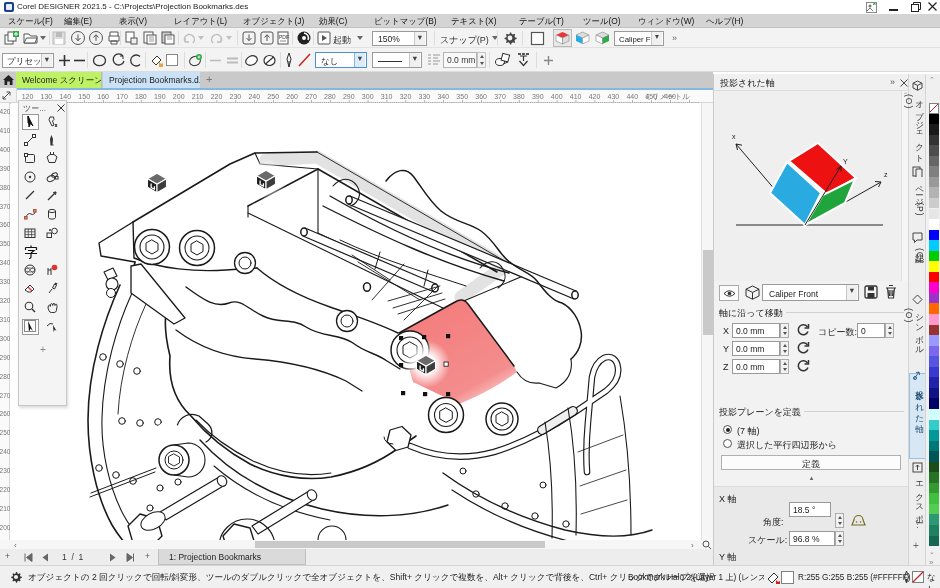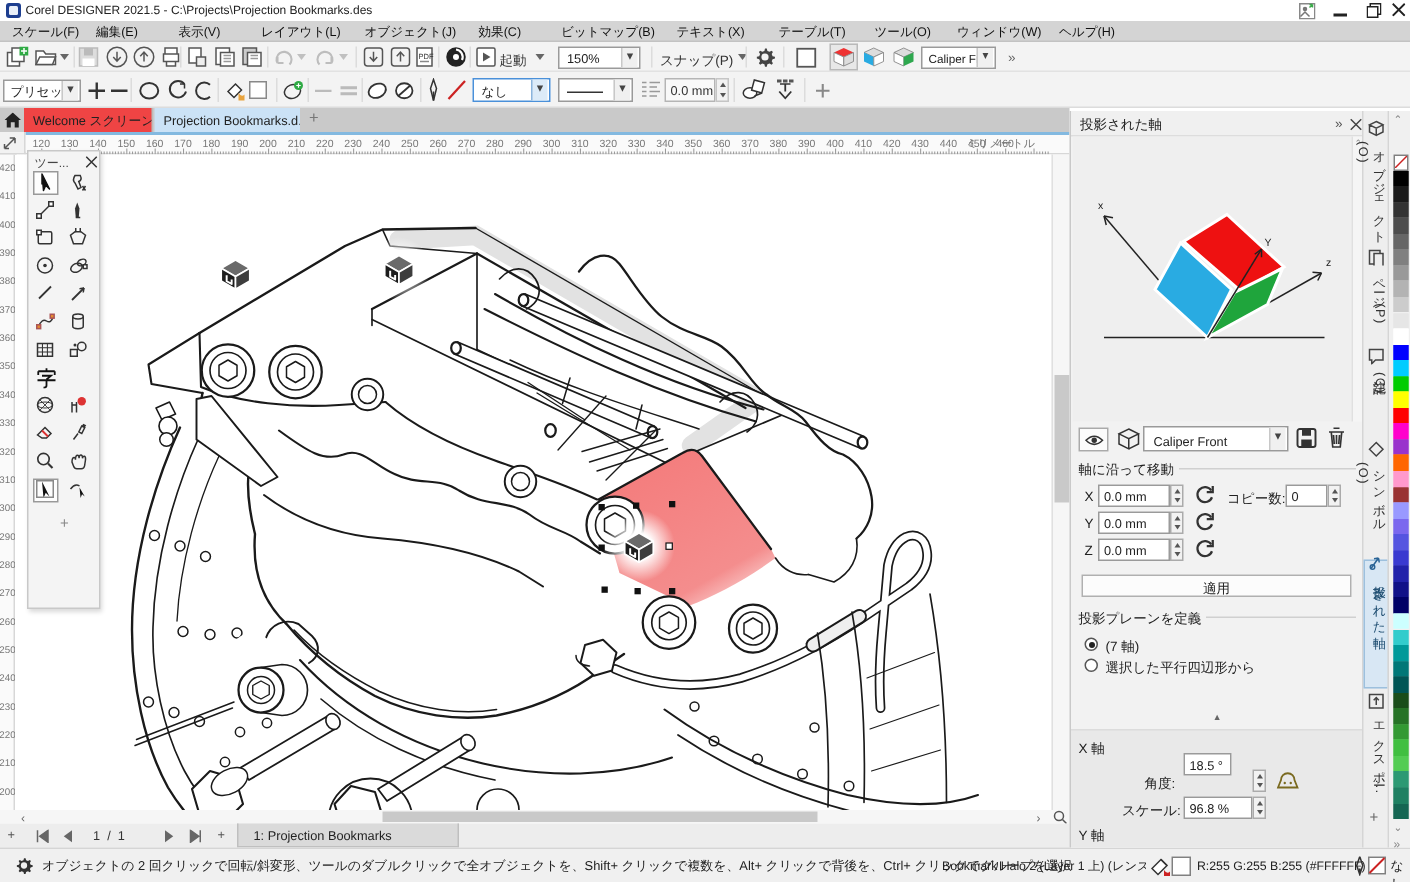--- a/index.html
+++ b/index.html
@@ -269,21 +269,21 @@
 <div class="abs" style="left:241px;top:4px;width:1px;height:16px;background:#dcdcdc"></div>
 <div class="abs" style="left:280px;top:4px;width:1px;height:16px;background:#dcdcdc"></div>
 <div class="abs" style="left:489px;top:4px;width:1px;height:16px;background:#dcdcdc"></div>
 <div class="abs" style="left:536px;top:4px;width:1px;height:16px;background:#dcdcdc"></div>
 </path></div>
 
 <div id="tabs" class="abs">
   <svg class="abs" style="left:3px;top:3px" width="11" height="11">
         <path d="M5.5 0 L11 5 H9.5 V10 H6.8 V6.5 H4.2 V10 H1.5 V5 H0 Z" fill="#222"></path>
       </svg>
-  <div class="abs" style="left:16px;top:0;width:86px;height:16px;background:#ef4444;border-right:1px solid #bbb;font-size:8.5px;color:#222;padding:3px 0 0 6px;white-space:nowrap;overflow:hidden">Welcome スクリーン</div>
+  <div class="abs" style="left:16px;top:0;width:86px;height:16px;background:#bef264;border-right:1px solid #bbb;font-size:8.5px;color:#222;padding:3px 0 0 6px;white-space:nowrap;overflow:hidden">Welcome スクリーン</div>
   <div class="abs" style="left:103px;top:0;width:97px;height:16px;background:#cbe2f6;font-size:8.5px;color:#222;padding:3px 0 0 6px;white-space:nowrap;overflow:hidden">Projection Bookmarks.d...</div>
   <div class="abs" style="left:206px;top:3px;width:9px;height:9px;color:#777;font-size:11px;line-height:9px">+</div>
 </div>
 <div id="ruler-line" class="abs"></div>
 
 <div id="hruler" class="abs"><svg width="713" height="13" id="hrsvg">
         <text x="27.5" y="8" font-size="7" fill="#777" text-anchor="middle" font-family="Liberation Sans">120</text>
         <text x="46.4" y="8" font-size="7" fill="#777" text-anchor="middle" font-family="Liberation Sans">130</text>
         <text x="65.3" y="8" font-size="7" fill="#777" text-anchor="middle" font-family="Liberation Sans">140</text>
         <text x="84.19999999999999" y="8" font-size="7" fill="#777" text-anchor="middle" font-family="Liberation Sans">150</text>
@@ -1141,34 +1141,34 @@
         <path d="M11.5 4 A5 5 0 1 0 12 8.5" fill="none" stroke="#333" stroke-width="1.5"></path>
         <path d="M12.5 1 v4 h-4" fill="none" stroke="#333" stroke-width="1.5"></path>
       </svg>
   <span class="sect" style="left:9px;top:288px">Z</span>
   <div class="inbox" style="left:18px;top:285px;width:48px;height:15px">0.0 mm</div>
       <div class="spin" style="left:66px;top:285px;height:15px"></div>
   <svg class="abs" style="left:82px;top:285px" width="14" height="14">
         <path d="M11.5 4 A5 5 0 1 0 12 8.5" fill="none" stroke="#333" stroke-width="1.5"></path>
         <path d="M12.5 1 v4 h-4" fill="none" stroke="#333" stroke-width="1.5"></path>
       </svg>
-  <div class="btn" style="left:7px;top:309px;width:180px;height:15px;padding-top:2px">適用</div>
   <span class="sect" style="left:5px;top:332px">投影プレーンを定義</span>
       <div class="rule" style="left:90px;top:337px;width:100px"></div>
   <div class="abs" style="left:9px;top:351px;width:9px;height:9px;border:1px solid #555;border-radius:50%;background:#fff"></div>
   <div class="abs" style="left:11.5px;top:353.5px;width:4px;height:4px;border-radius:50%;background:#222"></div>
   <span class="sect" style="left:23px;top:351px">(7 軸)</span>
   <div class="abs" style="left:9px;top:365px;width:9px;height:9px;border:1px solid #555;border-radius:50%;background:#fff"></div>
   <span class="sect" style="left:23px;top:365px">選択した平行四辺形から</span>
+  <div class="btn" style="left:7px;top:381px;width:180px;height:15px;padding-top:2px">定義</div>
   <div class="abs" style="left:0;top:400px;width:195px;height:12px;background:#f2f2f2;text-align:center;color:#666;font-size:7px">▴</div>
 
   <div class="abs" style="left:0;top:412px;width:195px;height:79px;background:#e9e9e9;border-top:1px solid #dcdcdc">
     <span class="sect" style="left:5px;top:6px">X 軸</span>
     <span class="sect" style="left:49px;top:29px">角度:</span>
-    <div class="inbox" style="left:75px;top:15px;width:32px;height:15px">18.5 °</div>
+    <div class="inbox" style="left:75px;top:15px;width:42px;height:15px">18.5 °</div>
         <div class="spin" style="left:121px;top:26px;height:15px"></div>
     <svg class="abs" style="left:137px;top:27px" width="15" height="13">
           <path d="M3 6 a4.5 4.5 0 0 1 9 0 l2 5 h-13 z" fill="none" stroke="#7a6a20" stroke-width="1.2"></path>
           <circle cx="5.5" cy="8" r="0.8" fill="#7a6a20"></circle>
           <circle cx="9.5" cy="8" r="0.8" fill="#7a6a20"></circle>
         </svg>
     <span class="sect" style="left:34px;top:47px">スケール:</span>
     <div class="inbox" style="left:75px;top:44px;width:46px;height:15px">96.8 %</div>
         <div class="spin" style="left:121px;top:44px;height:15px"></div>
     <span class="sect" style="left:5px;top:64px">Y 軸</span>

